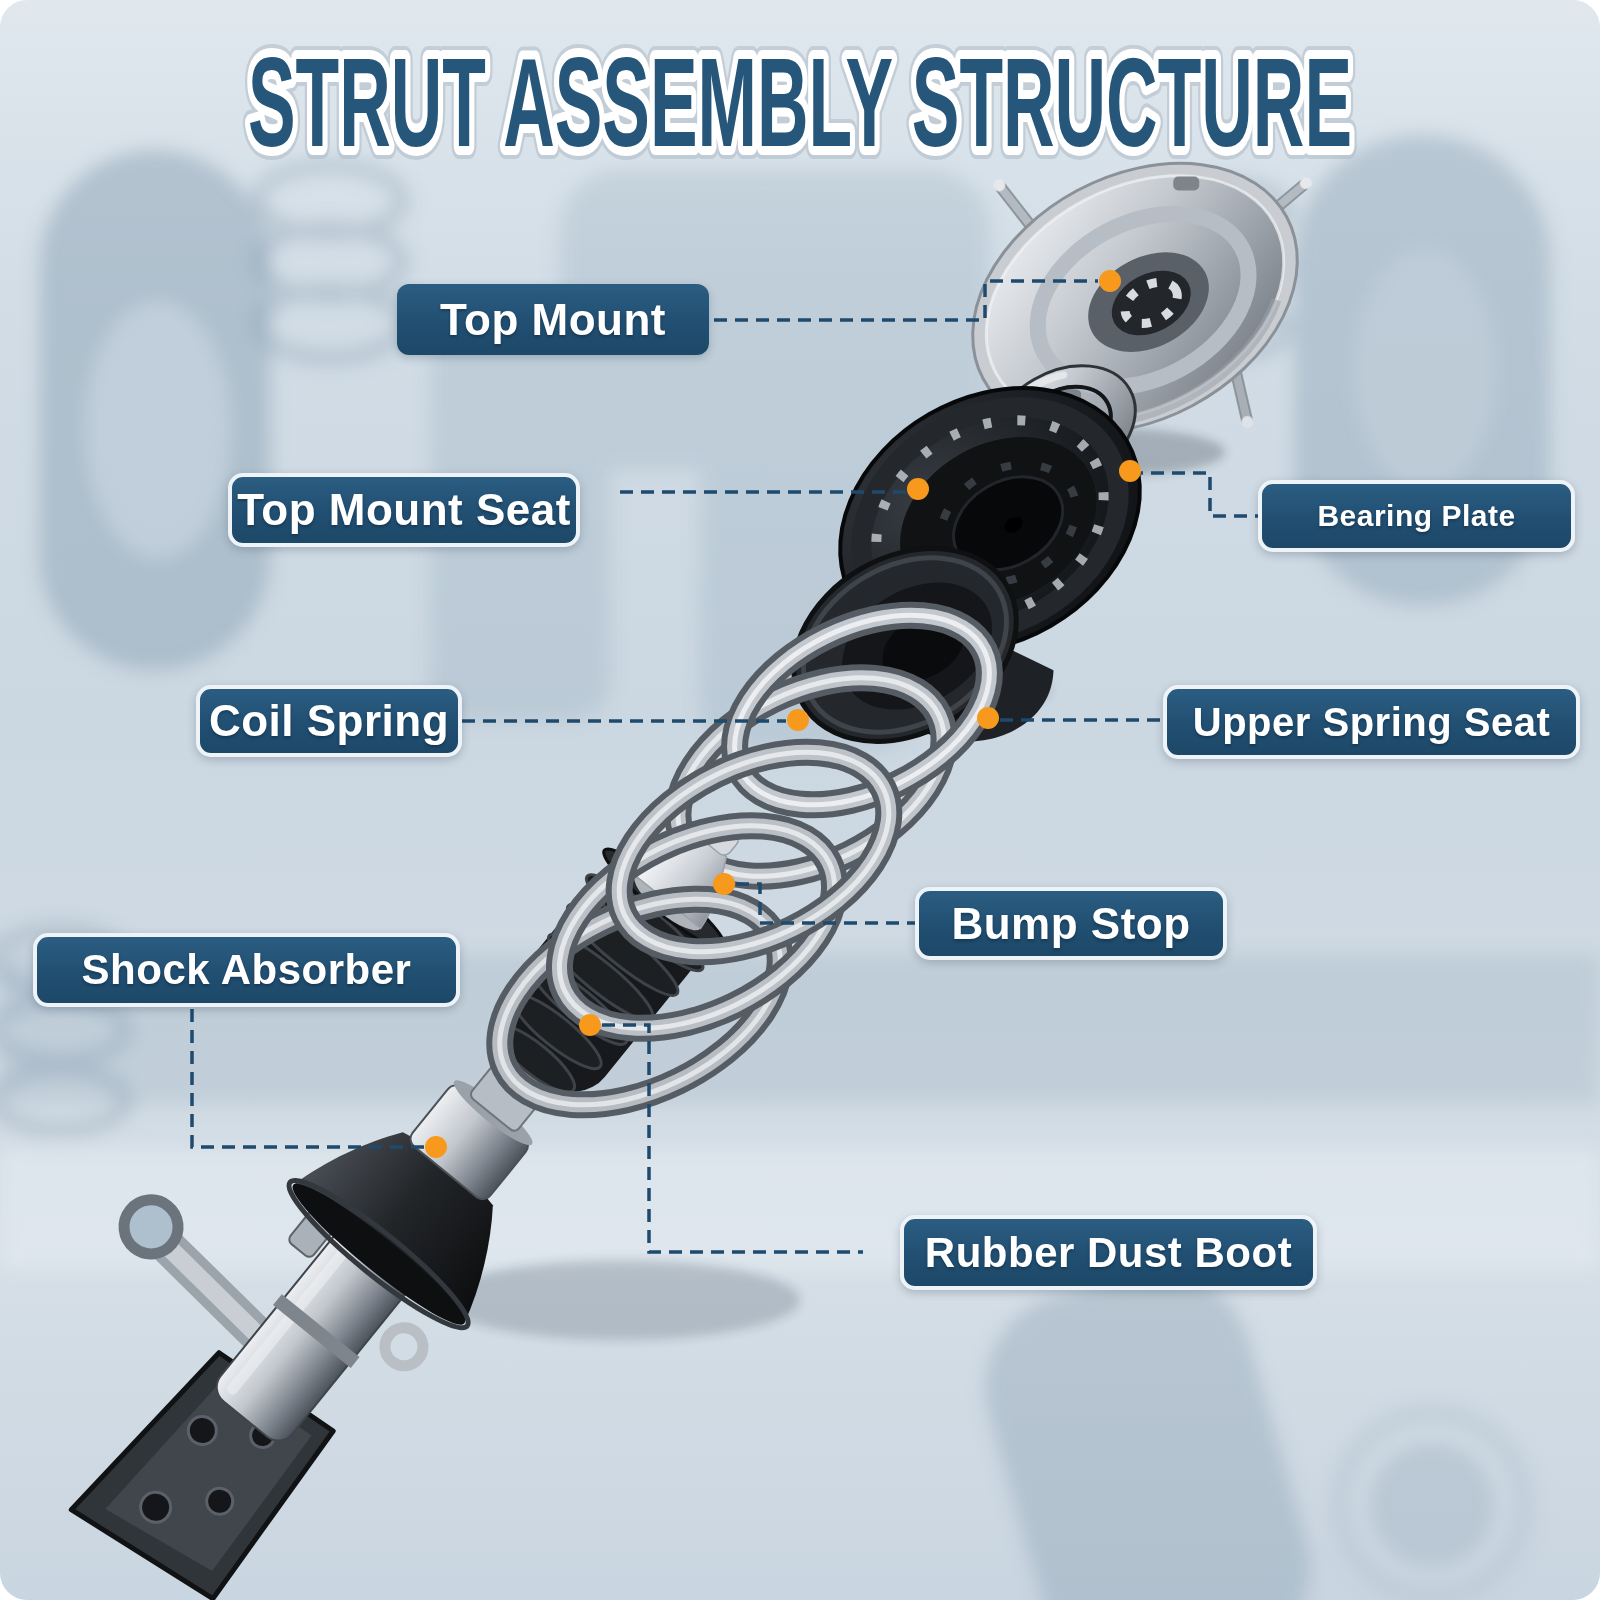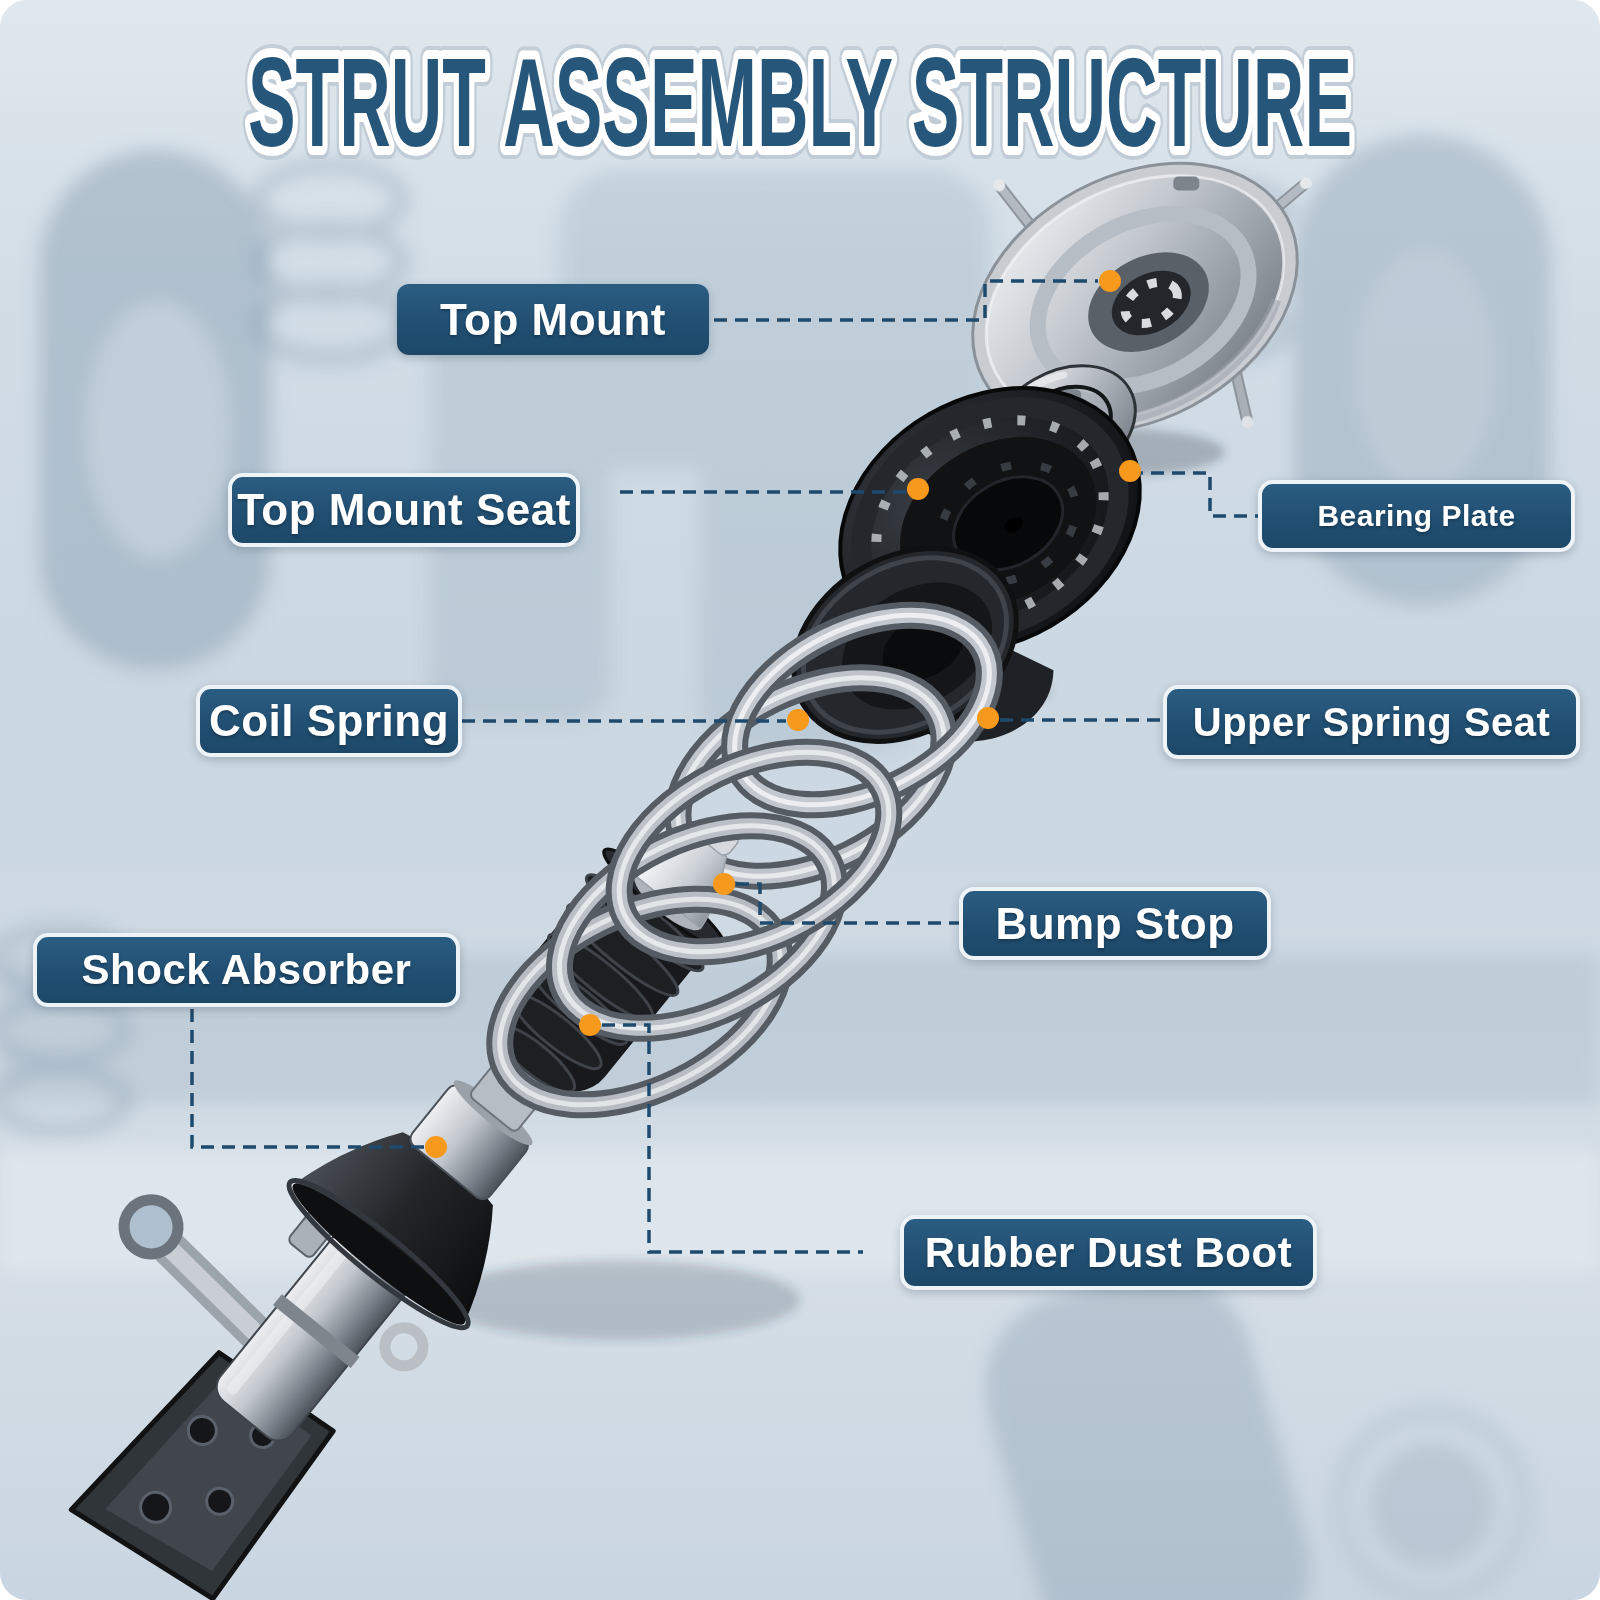--- a/index.html
+++ b/index.html
@@ -17,21 +17,21 @@
     color:#ffffff;font-weight:bold;letter-spacing:.5px;
     text-shadow:0 2px 3px rgba(8,24,40,.38);
     box-shadow:0 3px 8px rgba(40,60,80,.25);
   }
   .label.no-border{border:none;border-radius:12px;}
   .lb-top-mount        {left:397px;top:284px;width:312px;height:71px;font-size:44px;}
   .lb-top-mount-seat   {left:228px;top:457px;width:352px;height:74px;font-size:44px;margin-top:16px;}
   .lb-bearing-plate    {left:1258px;top:480px;width:317px;height:72px;font-size:30px;}
   .lb-coil-spring      {left:196px;top:685px;width:266px;height:72px;font-size:44px;}
   .lb-upper-spring-seat{left:1163px;top:685px;width:417px;height:74px;font-size:40px;}
-  .lb-bump-stop        {left:959px;top:887px;width:312px;height:73px;font-size:44px;}
+  .lb-bump-stop        {left:915px;top:887px;width:312px;height:73px;font-size:44px;}
   .lb-shock-absorber   {left:33px;top:933px;width:427px;height:74px;font-size:42px;}
   .lb-rubber-dust-boot {left:900px;top:1215px;width:417px;height:75px;font-size:42px;}
 </style>
 </head>
 <body>
 
 <div class="canvas">
 
 <svg width="1600" height="1600" viewBox="0 0 1600 1600">
   <defs>

